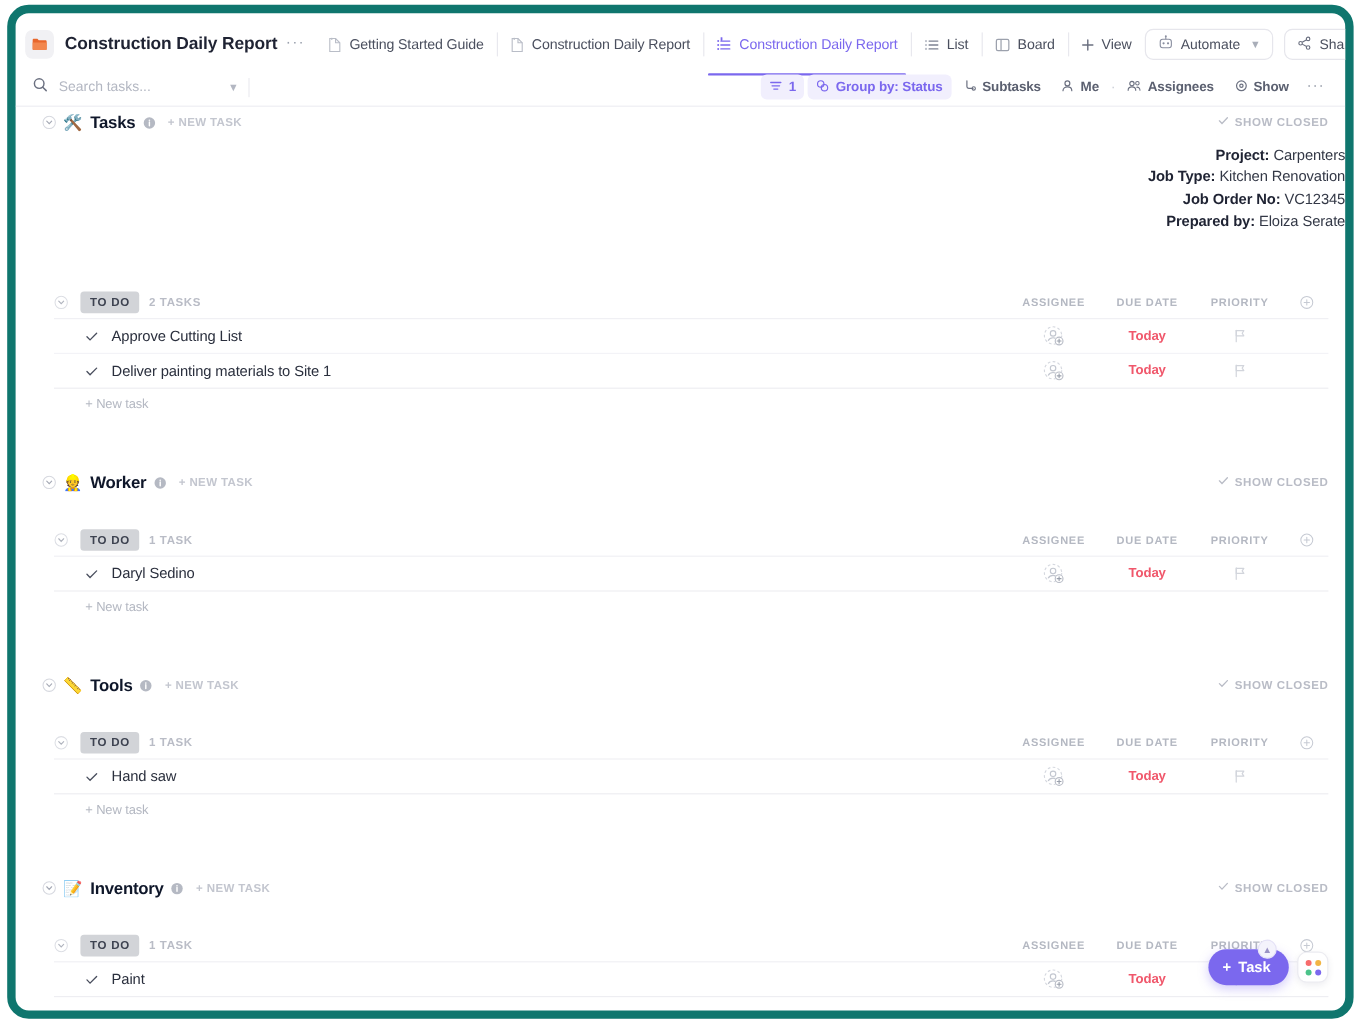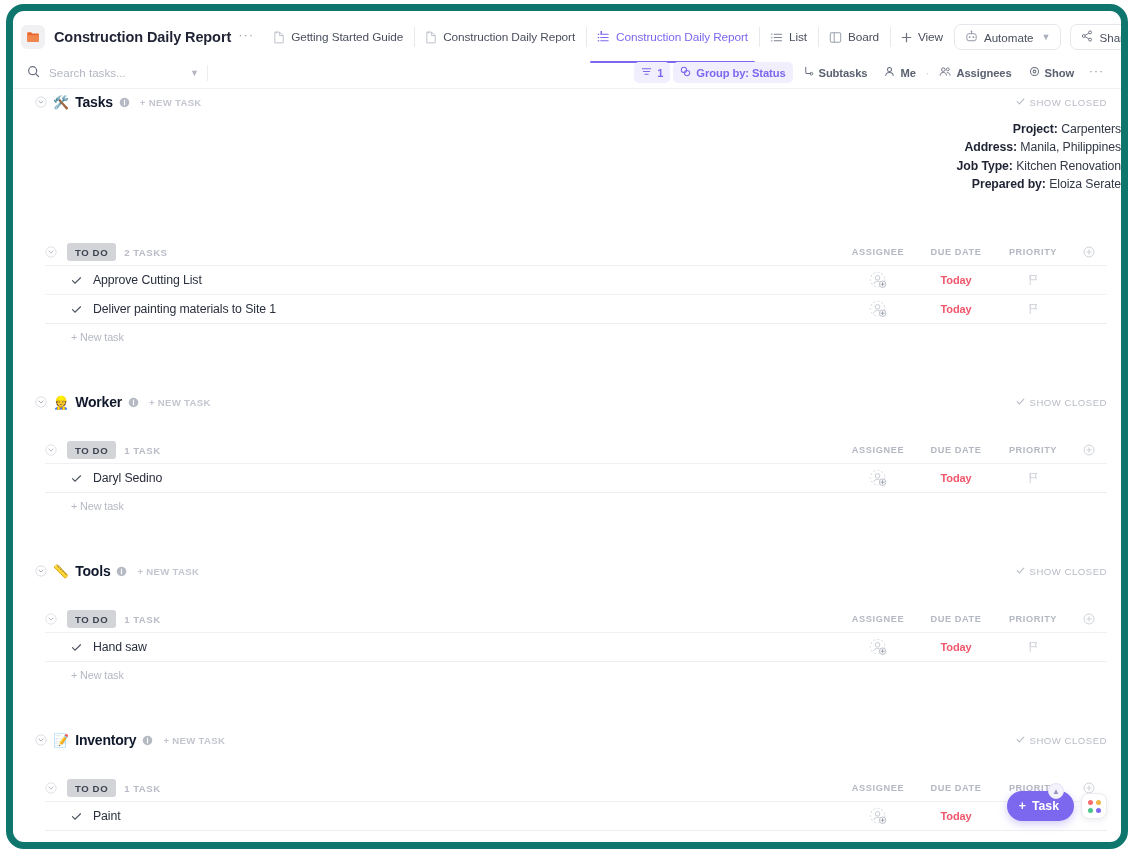--- a/index.html
+++ b/index.html
@@ -173,21 +173,21 @@
   }
   .info-ico { display:flex; align-items:center; }
   .new-task-link {
     font-size: 9.6px; font-weight: bold;
     color: #c3c6cf; letter-spacing: 0.3px;
     margin-left: 4px;
   }
   .show-closed {
     margin-left: auto;
     display: flex; align-items: center; gap: 5px;
-    font-size: 9.6px; font-weight: normal;
+    font-size: 9.6px; font-weight: bold;
     color: #b9bcc6; letter-spacing: 0.5px; justify-content: center;
   }
 
   
   .details { padding: 5px 0 0 36px; text-align: right; }
   .detail-row {
     font-size: 12.3px;
     color: #333846;
     line-height: 18.3px;
     letter-spacing: -0.1px;
@@ -527,26 +527,26 @@
           <span>SHOW CLOSED</span>
         </span>
       </div>
 
       <div class="details">
         <div class="detail-row">
           <b>Project:</b>
           <span>Carpenters</span>
         </div>
         <div class="detail-row">
-          <b>Address:</b>
-          <span>Manila, Philippines</span>
-        </div>
-        <div class="detail-row">
           <b>Job Type:</b>
           <span>Kitchen Renovation</span>
+        </div>
+        <div class="detail-row">
+          <b>Job Order No:</b>
+          <span>VC12345</span>
         </div>
         <div class="detail-row">
           <b>Prepared by:</b>
           <span>Eloiza Serate</span>
         </div>
       </div>
 
       <div class="sec-gap-1"></div>
 
       <div class="group">

